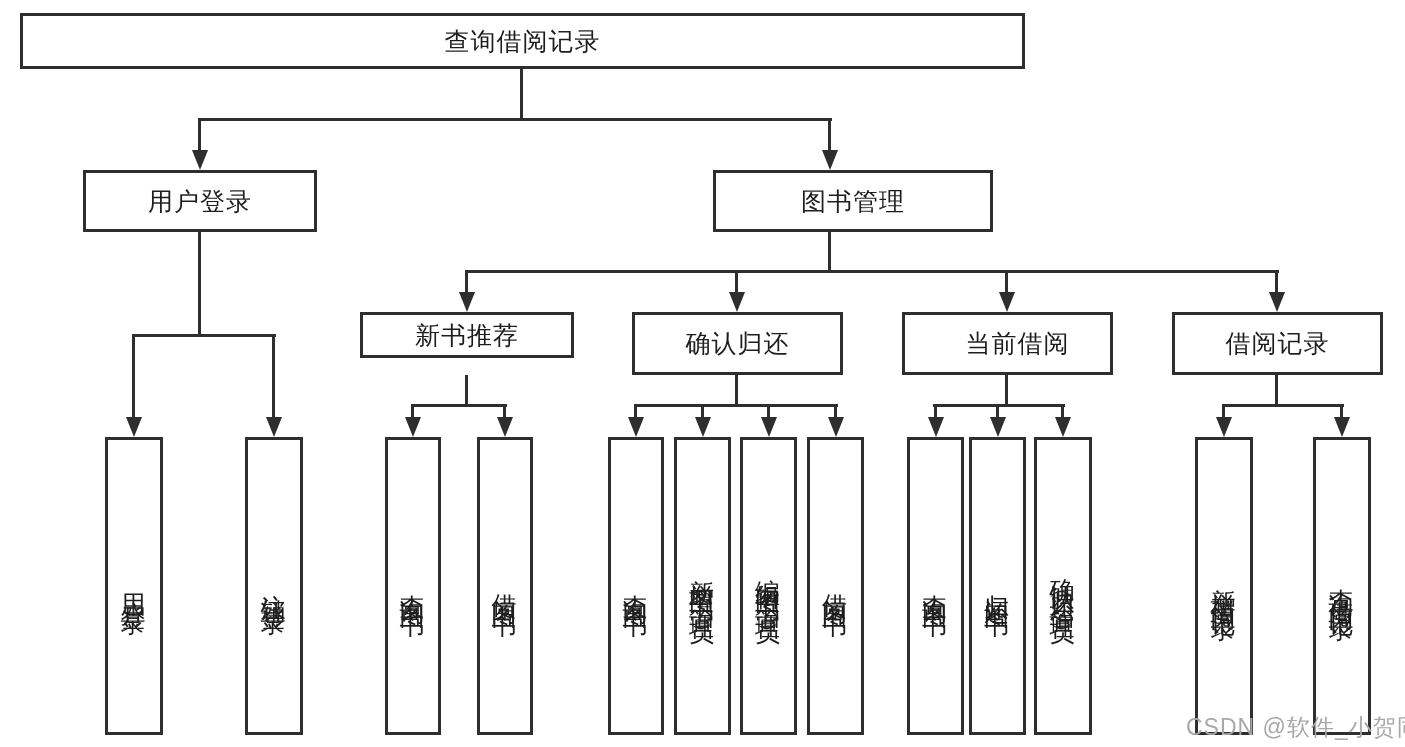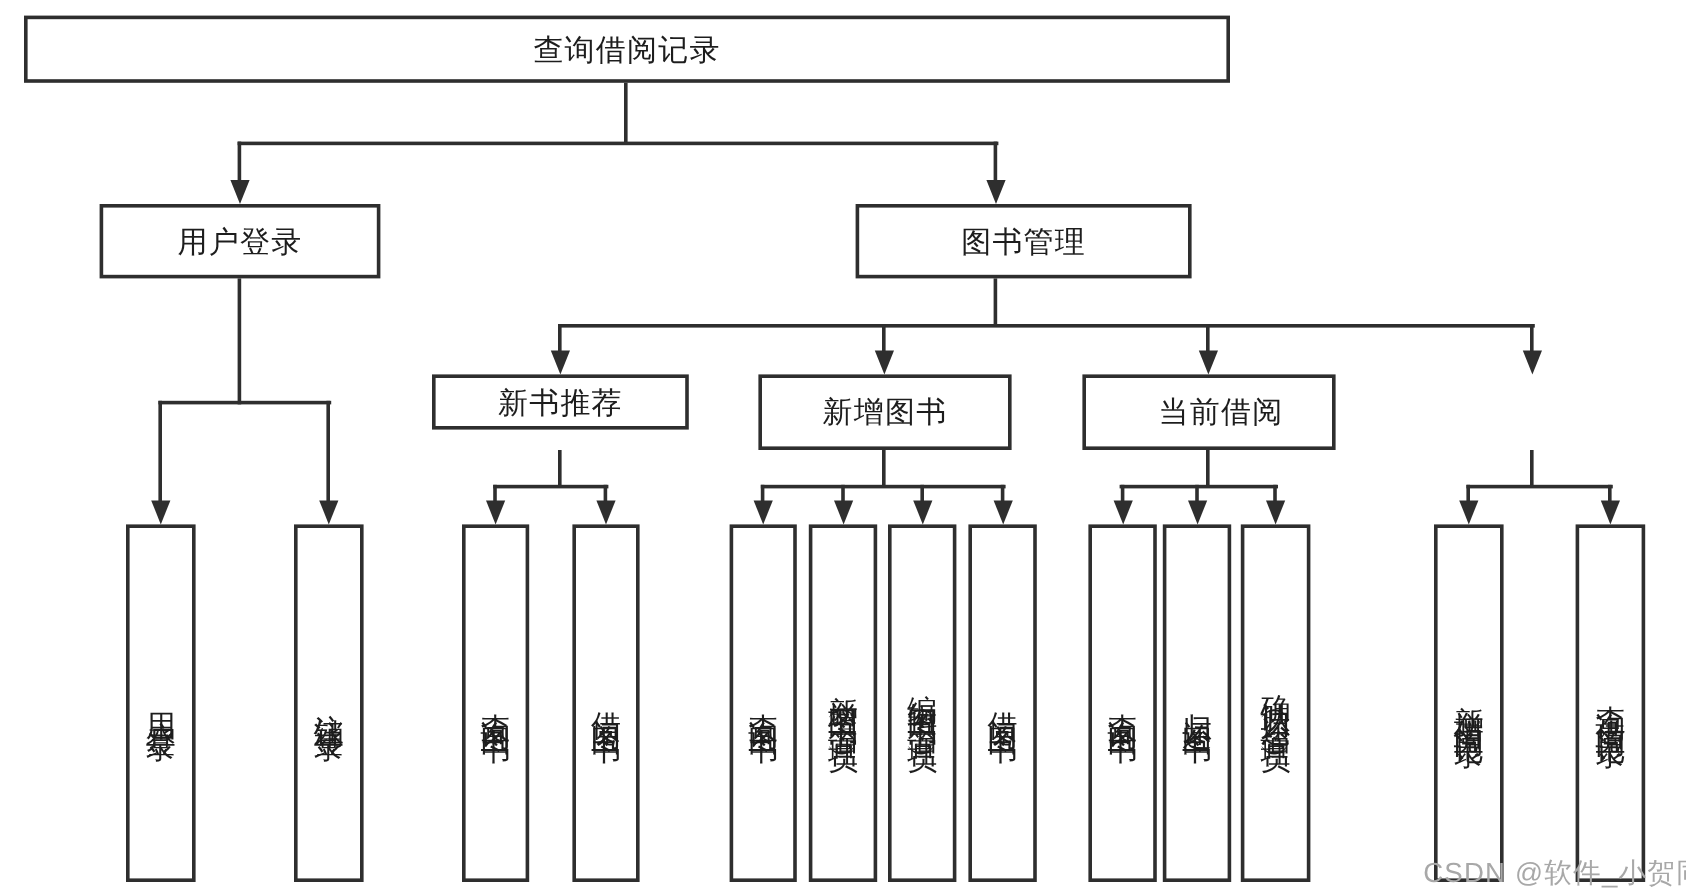--- a/index.html
+++ b/index.html
@@ -36,24 +36,25 @@
 <div id="canvas">
 
   <div class="hbox" style="left:20px;top:13px;width:1005px;height:56px;">查询借阅记录</div>
 
   <div class="hbox" style="left:83px;top:170px;width:234px;height:62px;">用户登录</div>
 
   <div class="hbox" style="left:713px;top:170px;width:280px;height:62px;">图书管理</div>
 
   <div class="hbox" style="left:360px;top:312px;width:214px;height:46px;">新书推荐</div>
 
-  <div class="hbox" style="left:632px;top:312px;width:211px;height:63px;">新增图书</div>
+  <div class="hbox" style="left:632px;top:312px;width:211px;height:63px;">确认归还</div>
 
   <div class="hbox" style="left:902px;top:312px;width:211px;height:63px;padding-left:20px;">当前借阅</div>
 
+  <div class="hbox" style="left:1172px;top:312px;width:211px;height:63px;">借阅记录</div>
 
   <div class="vbox" style="left:105px;top:437px;width:58px;height:298px;">用户登录</div>
 
   <div class="vbox" style="left:245px;top:437px;width:58px;height:298px;">注销登录</div>
 
   <div class="vbox" style="left:385px;top:437px;width:56px;height:298px;">查询图书</div>
 
   <div class="vbox" style="left:477px;top:437px;width:56px;height:298px;">借阅图书</div>
 
   <div class="vbox" style="left:608px;top:437px;width:56px;height:298px;">查询图书</div>

